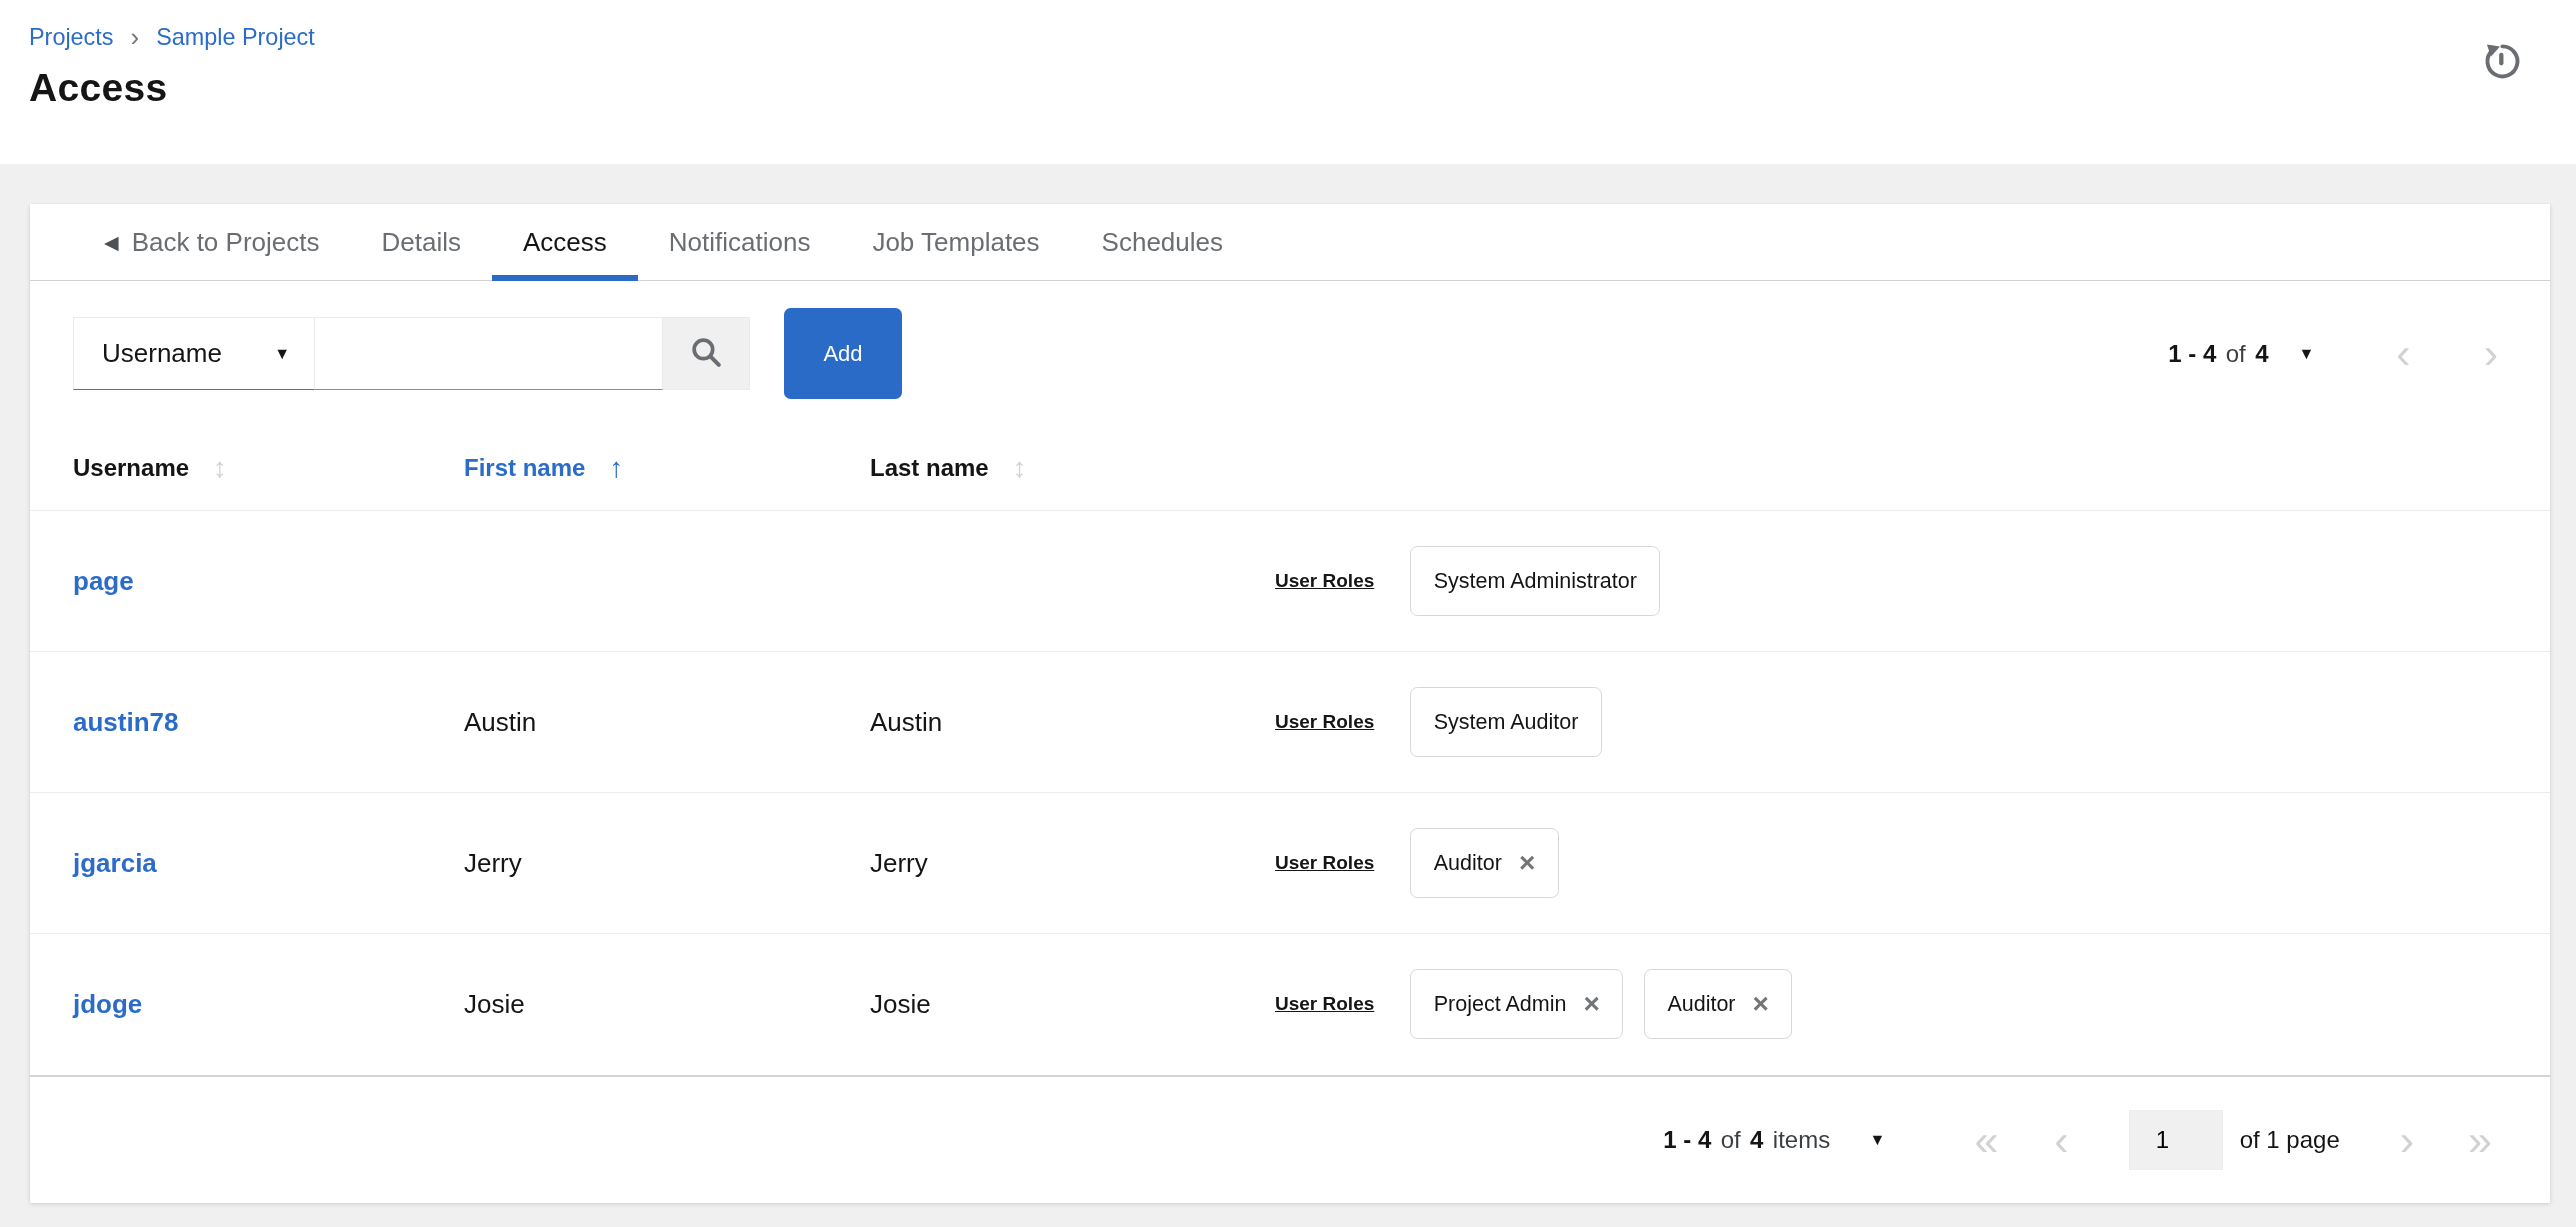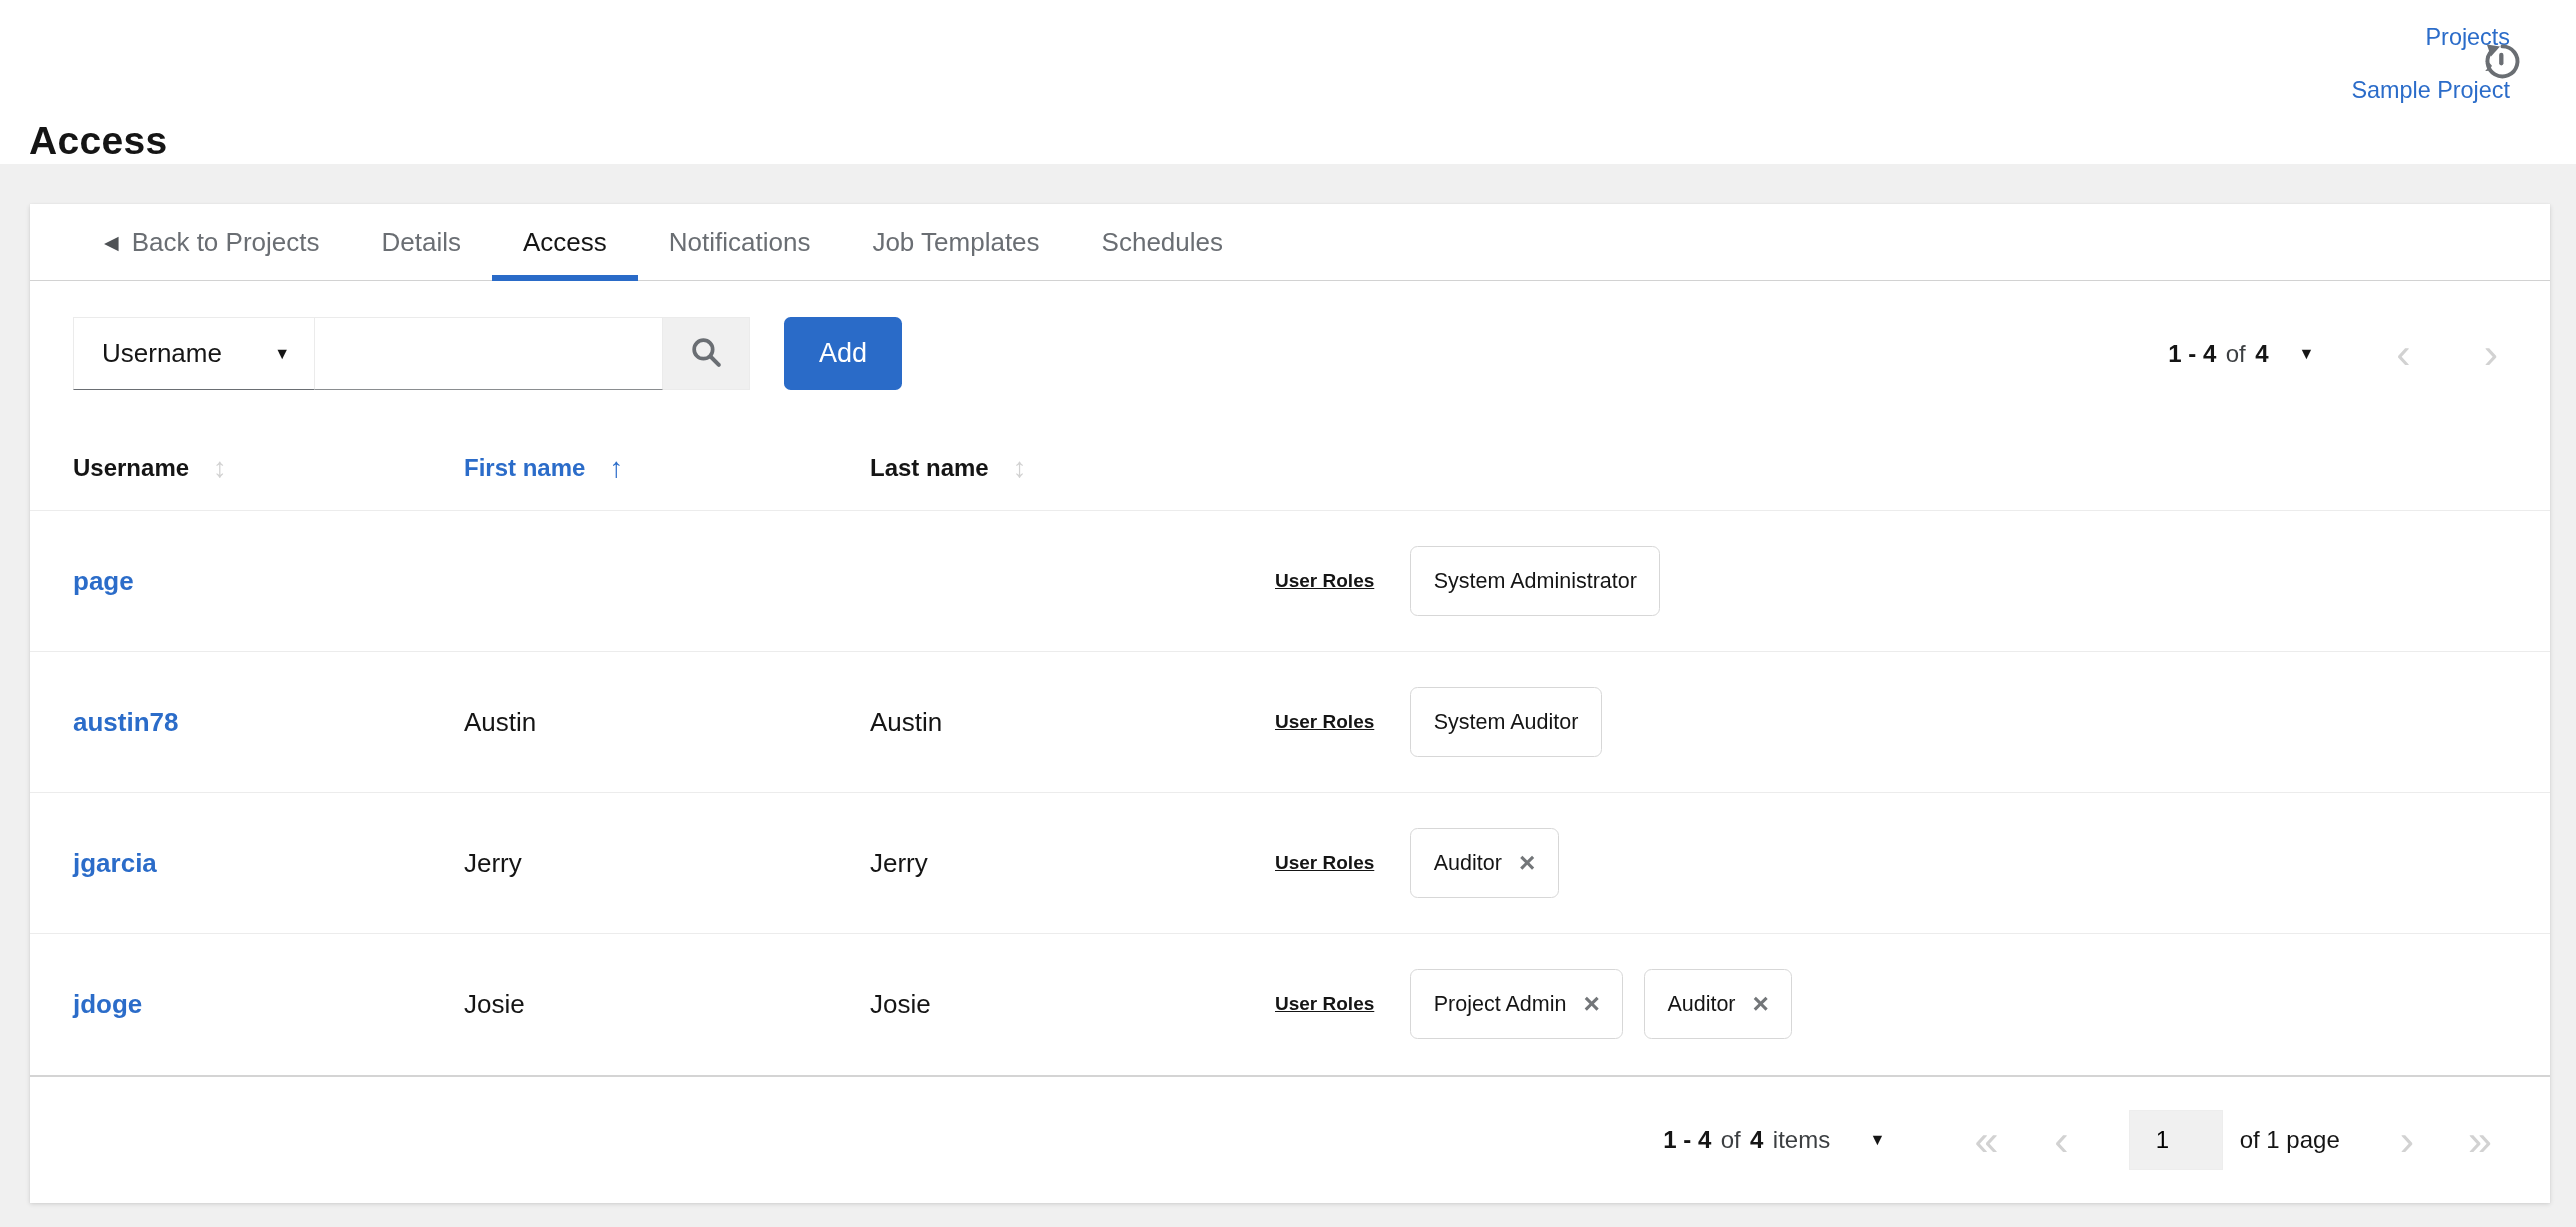--- a/index.html
+++ b/index.html
@@ -10,21 +10,21 @@
   *{box-sizing:border-box; margin:0; padding:0;}
   html,body{width:2576px; height:1227px;}
   body{
     font-family:"Liberation Sans", sans-serif;
     background:var(--bg-page); color:var(--text); overflow:hidden;
   }
   
   .page-header{
     position:relative; background:#fff; height:164px; padding:24px 66px 0 29px;
   }
-  .breadcrumb{display:flex; align-items:flex-end; font-size:23.4px;flex-direction:column;}
+  .breadcrumb{display:flex; align-items:flex-start; font-size:23.4px;}
   .crumb{color:var(--link); text-decoration:none; cursor:pointer;}
   .crumb-sep{color:#737679; margin:0 17px; font-size:26px; line-height:1;}
   .page-title{font-size:39px; font-weight:600; margin-top:15px; letter-spacing:0.3px;}
   .history-btn{
     position:absolute; right:52px; top:37px; background:none; border:none; cursor:pointer;
   }
   
   .main{padding:40px 26px 0 30px;}
   .card{
     background:var(--card); width:2520px; height:999px;
@@ -54,22 +54,22 @@
   .search-input{
     width:348px; height:73px; border:0.9px solid #ebebeb; border-left:none;
     border-bottom:1.9px solid #8a8d90; font-size:26px; padding:0 19px; outline:none;
     font-family:inherit;
   }
   .search-btn{
     width:87px; height:73px; background:#f0f0f0; border:0.9px solid #ebebeb; border-left:none;
     display:flex; align-items:center; justify-content:center; cursor:pointer;
   }
   .add-btn{
-    margin-left:34px; width:118px; height:73px; background:var(--accent); color:#fff;
-    border:none; border-radius:6.6px; font-size:27px; cursor:pointer; font-family:inherit;
+    margin-left:34px; width:118px; height:91px; background:var(--accent); color:#fff;
+    border:none; border-radius:6.6px; font-size:22px; cursor:pointer; font-family:inherit;
   }
   .pg-top{margin-left:auto; display:flex; align-items:center; font-size:24px;}
   .pg-num{font-weight:bold;}
   .pg-of{margin:0 9.4px; color:#3c3f42;}
   .pg-caret{font-size:16px; margin-left:30px; cursor:pointer;}
   .chev{font-size:43px; line-height:1; color:var(--disabled); background:none; border:none; font-family:inherit;}
   .pg-top .chev-l{margin-left:82px;}
   .pg-top .chev-r{margin-left:73px;}
   
   .thead,.trow{

